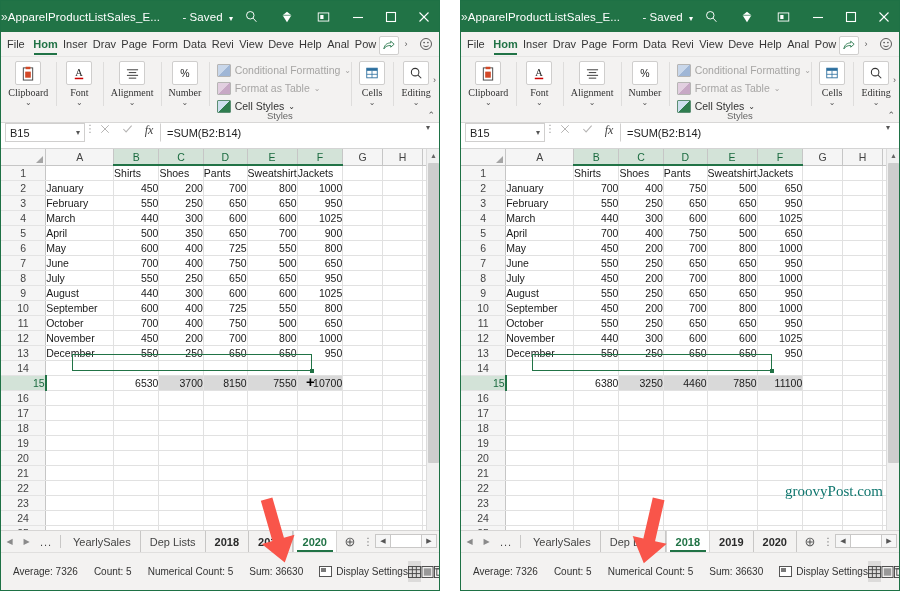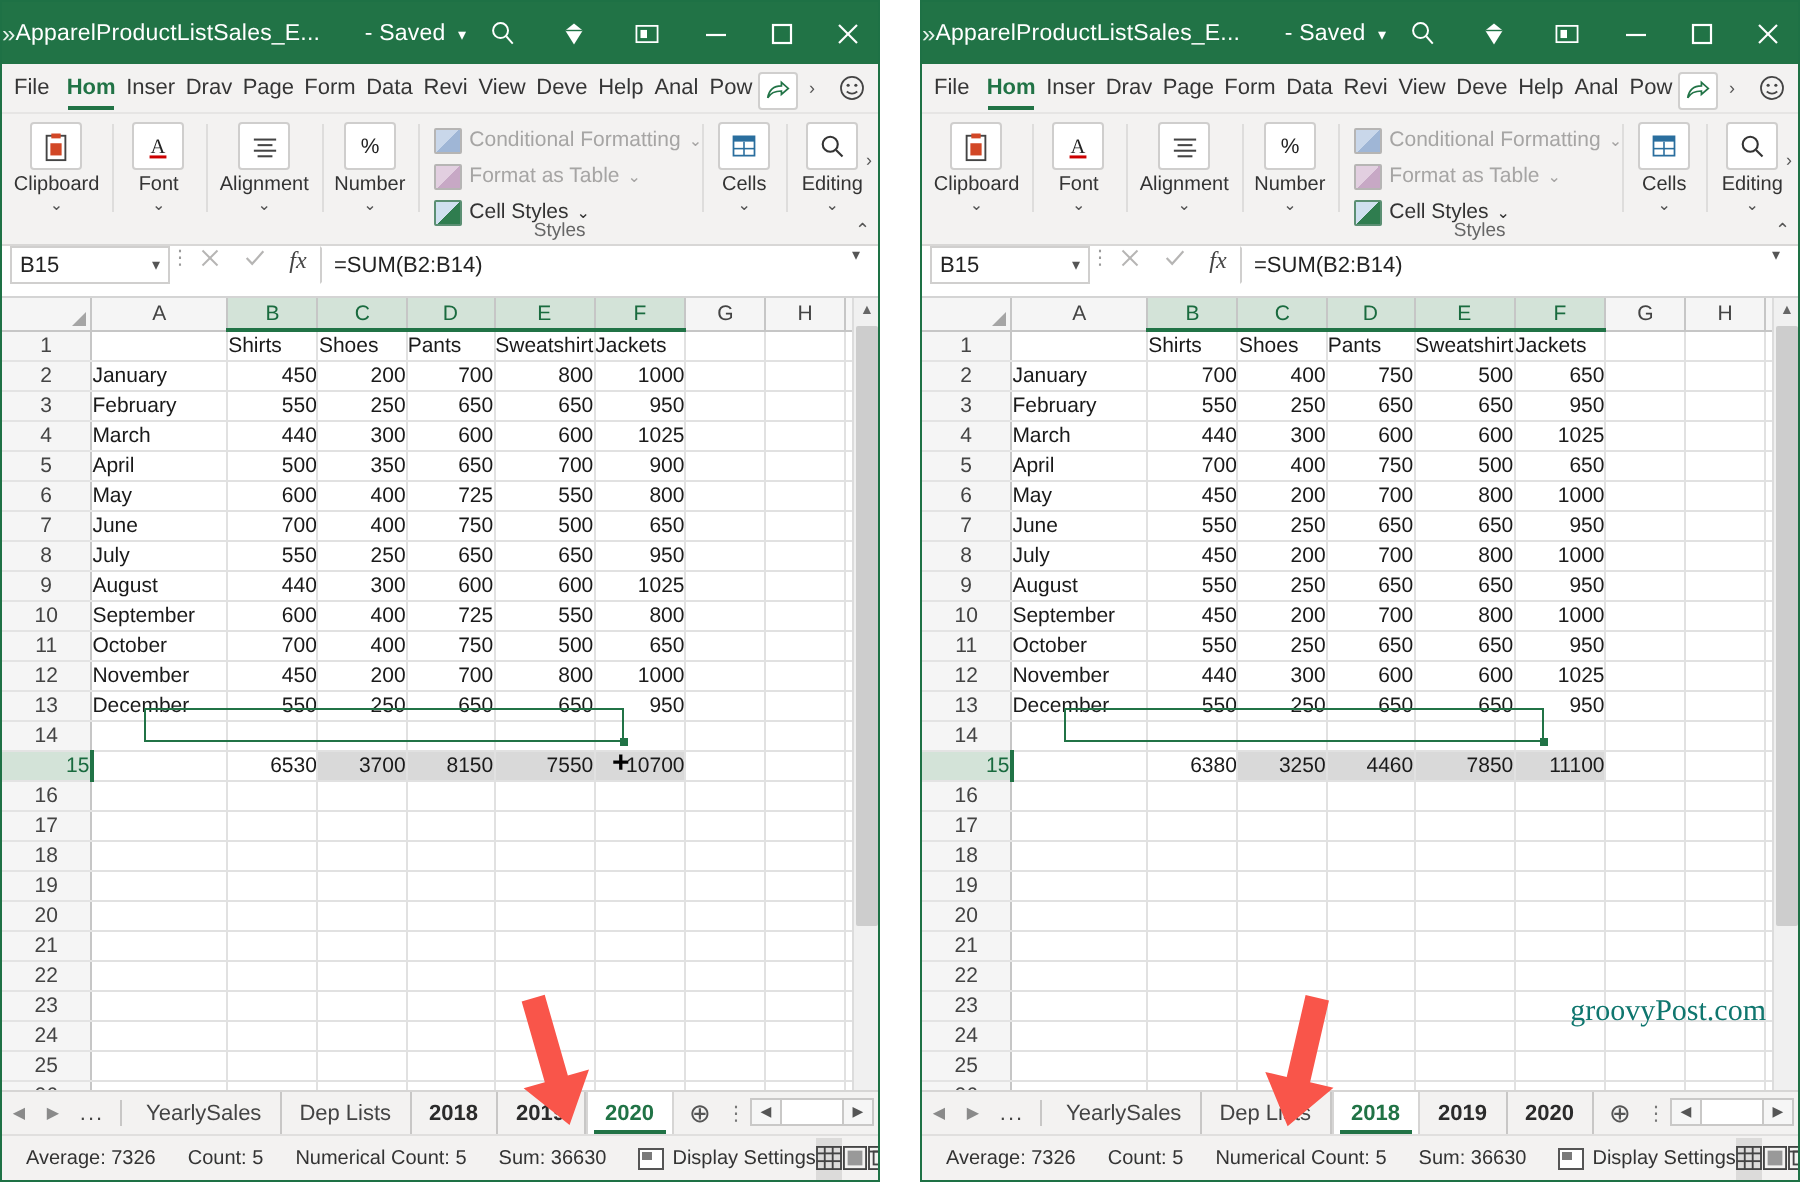--- a/index.html
+++ b/index.html
@@ -72,21 +72,21 @@
          padding-top:4px; position:relative; }
   .grp + .grp::before {
     content:""; position:absolute; left:0; top:5px; bottom:16px; width:1px; background:#dedddc;
   }
   .bigbtn { display:flex; flex-direction:column; align-items:center; width:100%; }
   .bigicon {
     width:26px; height:24px; border:1px solid #cfcecd; background:#fff; border-radius:2px;
     display:flex; align-items:center; justify-content:center; font-size:13px; color:#217346;
     margin-bottom:2px;
   }
-  .biglabel { font-size:10px; color:#333; line-height:11px; white-space:nowrap;}
+  .biglabel { font-size:10px; color:#333; line-height:11px; white-space:nowrap;font-family:Liberation Serif, serif;}
   .bigcaret { font-size:8px; color:#555; line-height:9px; }
   .grp.clipboard { width:62px; }
   .grp.font { width:54px; }
   .grp.align { width:66px; }
   .grp.number { width:54px; }
   .grp.styles { width:148px; align-items:flex-start; padding-left:8px;}
   .grp.cells { width:48px; }
   .grp.editing { width:52px; }
 
   .stylerow { display:flex; align-items:center; height:18px; font-size:10.5px; color:#a6a5a4; white-space:nowrap;}
@@ -208,21 +208,21 @@
     content:""; position:absolute; left:3px; right:3px; bottom:0; height:2px; background:#217346;
   }
   .tb-add { width:26px; display:flex; align-items:center; justify-content:center; color:#555; font-size:13px;}
   .tb-vdots { width:10px; display:flex; align-items:center; justify-content:center; color:#777; font-size:10px;}
   .hscroll { flex:1; display:flex; align-items:center; padding:2px 2px 3px 2px; min-width:0;}
   .hs-btn { width:16px; height:14px; border:1px solid #c9c8c7; background:#f6f6f6; display:flex; align-items:center; justify-content:center; font-size:7px; color:#555;}
   .hs-track { flex:1; height:14px; background:#fff; border-top:1px solid #c9c8c7; border-bottom:1px solid #c9c8c7;}
 
   
   .statusbar {
-    height: 23px; background:#f3f2f1; display:flex; align-items:center; flex:none;
+    height: 38px; background:#f3f2f1; display:flex; align-items:center; flex:none;
     border-top:1px solid #e0dfde; font-size:10px; color:#333; padding-left:12px; gap:0;
   }
   .sb-item { margin-right:16px; white-space:nowrap;}
   .sb-display { display:flex; align-items:center; white-space:nowrap;}
   .sb-display .dicon {
     width:13px; height:11px; border:1px solid #555; margin-right:4px; position:relative; display:inline-block;
     background:#fff;
   }
   .sb-display .dicon::after{content:"";position:absolute;left:1px;top:1px;width:5px;height:4px;background:#7a7a7a;}
   .sb-spacer { flex:1; }

